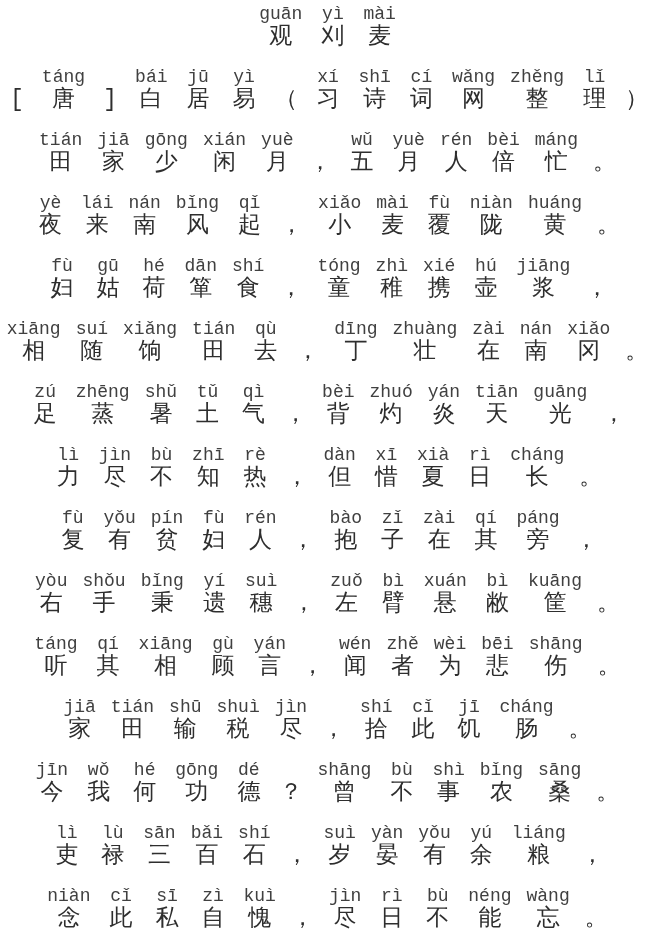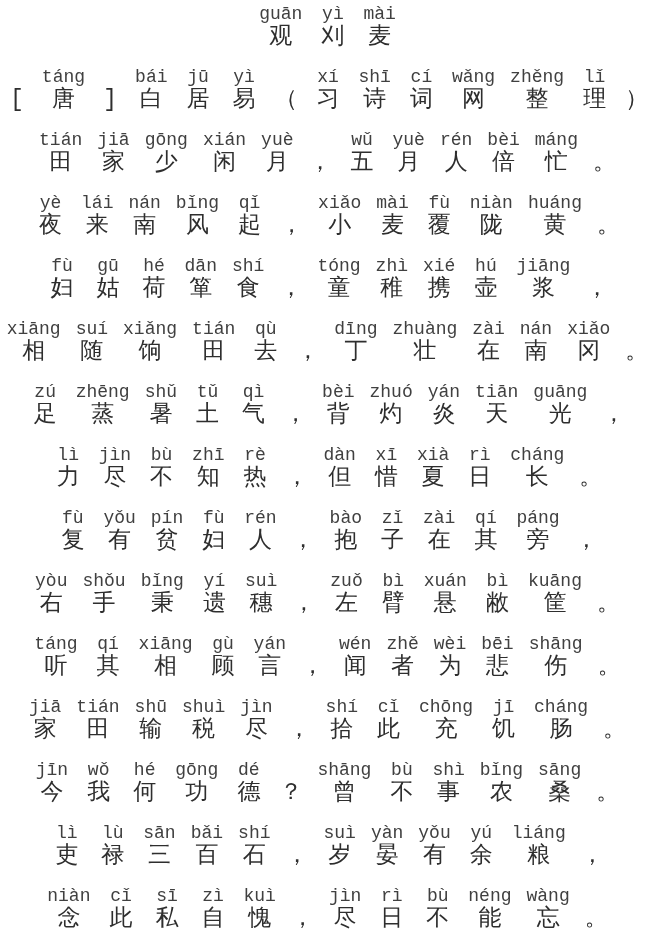--- a/index.html
+++ b/index.html
@@ -611,24 +611,20 @@
         </span>
         <span class="unit word">
           <span class="py">shí</span>
           <span class="zi">拾</span>
         </span>
         <span class="unit word">
           <span class="py">cǐ</span>
           <span class="zi">此</span>
         </span>
         <span class="unit word">
-          <span class="py">chōng</span>
-          <span class="zi">充</span>
-        </span>
-        <span class="unit word">
           <span class="py">jī</span>
           <span class="zi">饥</span>
         </span>
         <span class="unit word">
           <span class="py">cháng</span>
           <span class="zi">肠</span>
         </span>
         <span class="unit punct">
           <span class="py"></span>
           <span class="zi">。</span>

